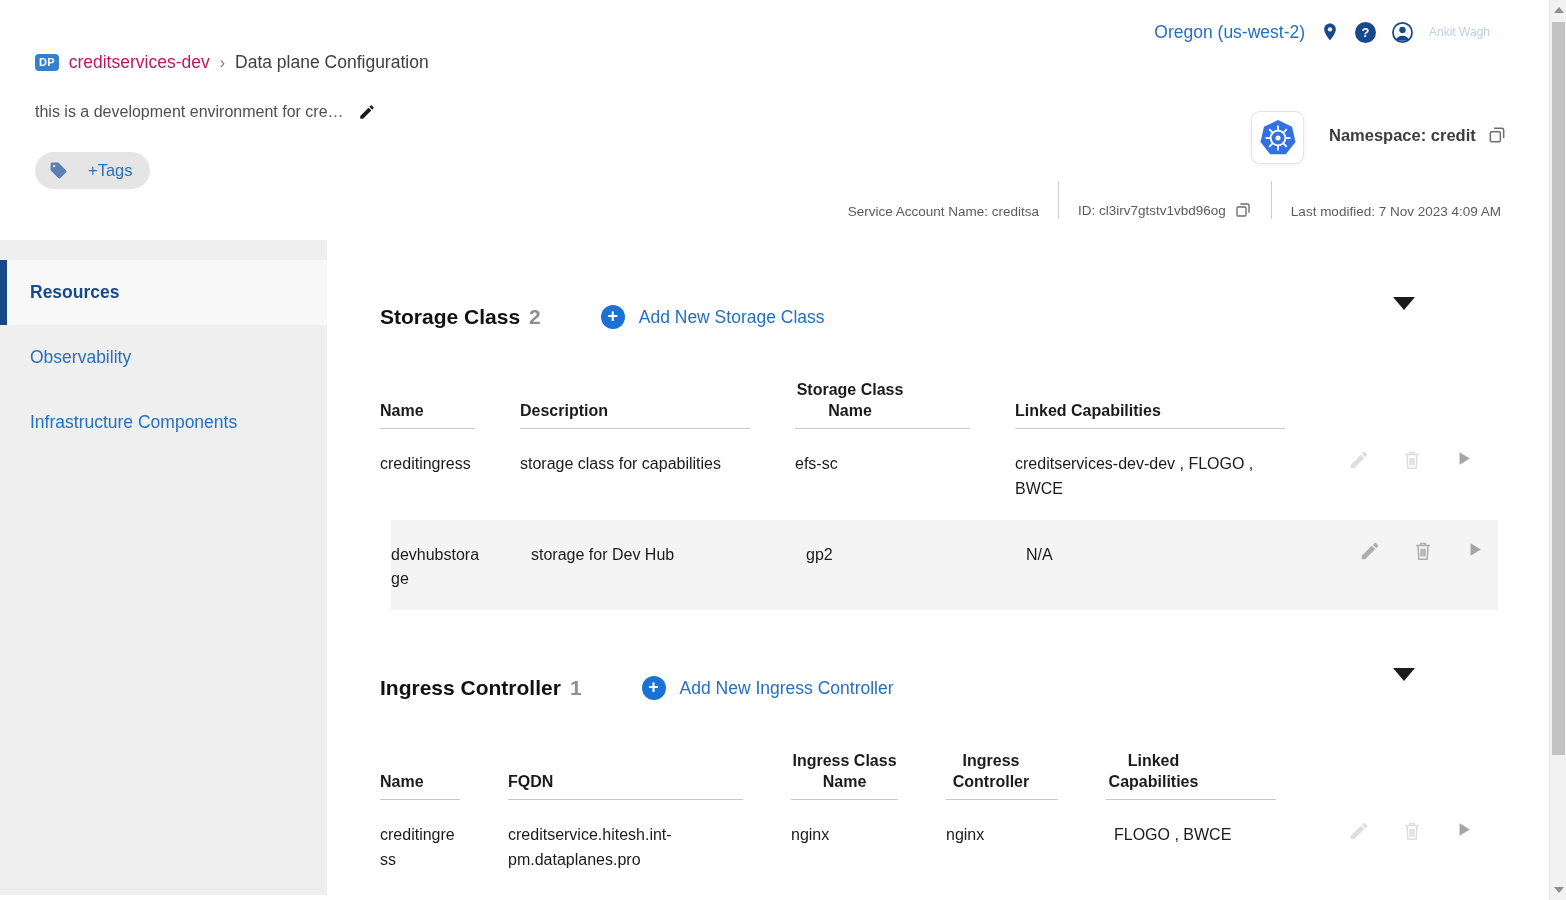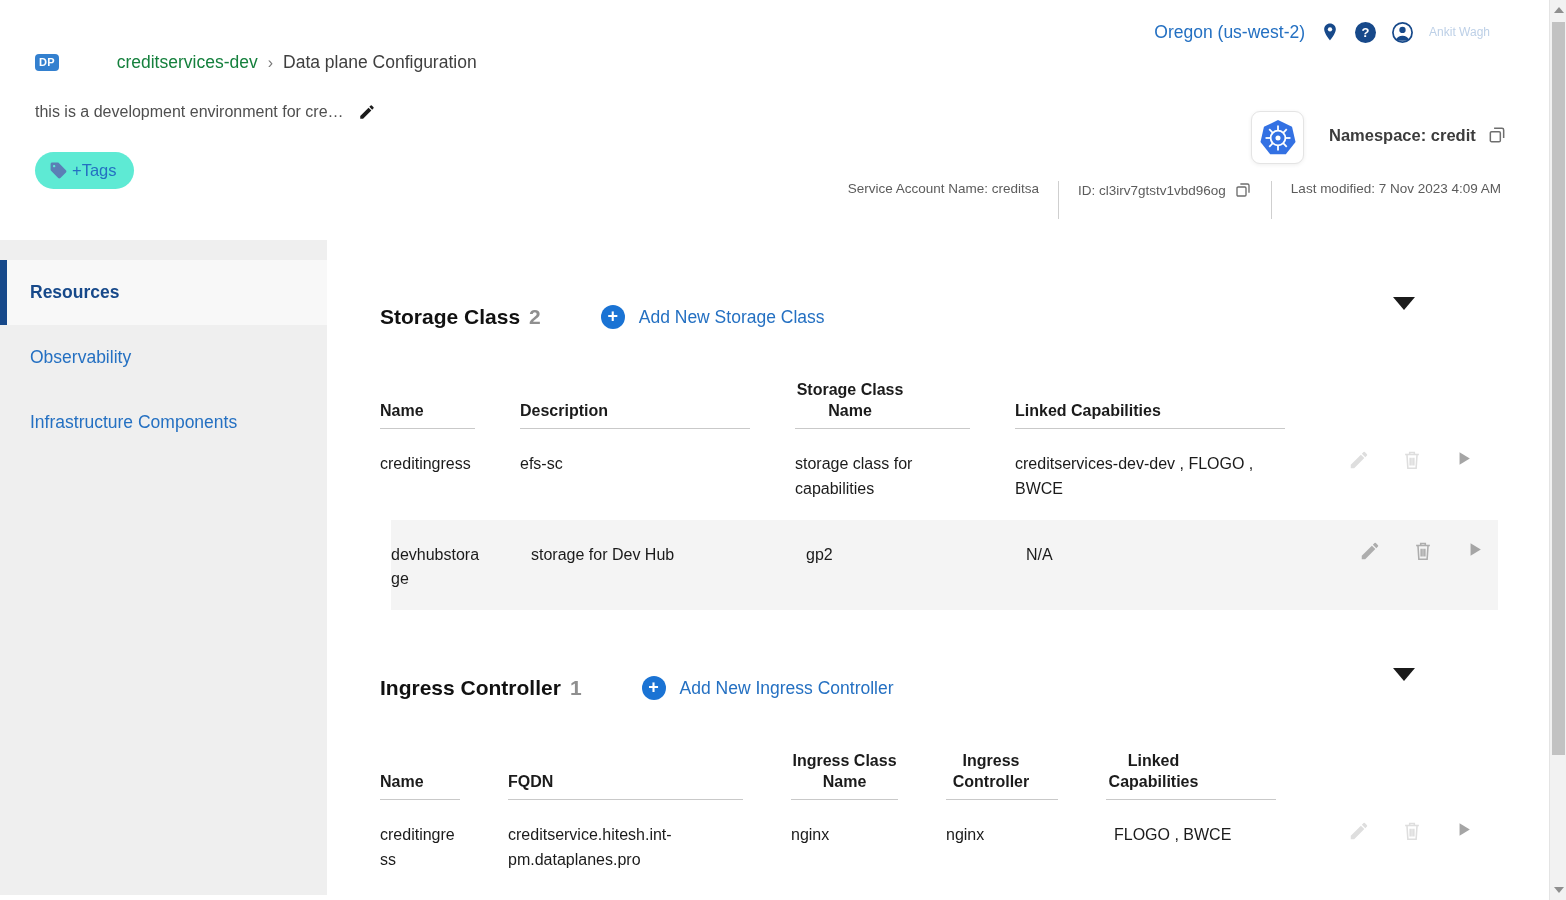--- a/index.html
+++ b/index.html
@@ -24,35 +24,35 @@
   
   .header { position: absolute; left: 0; top: 0; width: 1549px; height: 272px; background: #fff; border-bottom: 5px solid #c4b5fd; }
 
   .topbar { position: absolute; top: 20px; right: 59px; display: flex; align-items: center; gap: 15px; }
   .region-link { color: #2470c2; font-size: 17.5px; text-decoration: none; cursor: pointer; }
   .help-circle { width: 21px; height: 21px; border-radius: 50%; background: #17498a; color: #fff; font-size: 13px; font-weight: bold; display: flex; align-items: center; justify-content: center; cursor: pointer; }
   .username { color: #bdd0e7; font-size: 12px; }
 
   .breadcrumb { position: absolute; left: 35px; top: 52px; display: flex; align-items: center; gap: 10px; font-size: 17.5px; }
   .dp-badge { background: #3380cf; color: #fff; font-size: 11px; font-weight: bold; border-radius: 4px; padding: 3px 4px; line-height: 1; letter-spacing: .2px; text-align: right; }
-  .bc-link { color: #15803d; cursor: pointer; margin-left: 48px; }
+  .bc-link { color: #be185d; cursor: pointer; }
   .bc-sep { color: #7a7a7a; font-size: 16px; }
   .bc-current { color: #3f3f3f; }
 
   .description { position: absolute; left: 35px; top: 103px; display: flex; align-items: center; gap: 14px; }
   .desc-text { color: #4f4f4f; font-size: 16px; }
 
-  .tags-pill { position: absolute; left: 35px; top: 152px; height: 37px; background: #5eead4; border-radius: 19px; display: flex; align-items: center; gap: 4px; padding: 0 17px 0 14px; cursor: pointer; border: none; }
+  .tags-pill { position: absolute; left: 35px; top: 152px; height: 37px; background: #e5e5e5; border-radius: 19px; display: flex; align-items: center; gap: 20px; padding: 0 17px 0 14px; cursor: pointer; border: none; }
   .tags-label { color: #2470c2; font-size: 16.5px; }
 
   .k8s-card { position: absolute; left: 1251px; top: 111px; width: 53px; height: 53px; border: 1px solid #e4e4e4; border-radius: 9px; background: #fff; box-shadow: 0 1px 4px rgba(0,0,0,.07); display: flex; align-items: center; justify-content: center; }
   .ns-row { position: absolute; left: 1329px; top: 125px; display: flex; align-items: center; gap: 11px; }
   .ns-label { font-size: 16.5px; font-weight: 600; color: #3c3c3c; }
 
-  .meta-row { position: absolute; top: 181px; right: 48px; height: 38px; display: flex; align-items: flex-start; gap: 19px; }
+  .meta-row { position: absolute; top: 181px; right: 48px; height: 38px; display: flex; align-items: flex-end; gap: 19px; }
   .meta-item { color: #5c5c5c; font-size: 13.5px; display: flex; align-items: center; gap: 8px; white-space: nowrap; }
   .meta-sep { width: 1px; height: 38px; background: #cfcfcf; }
 
   
   .sidebar { position: absolute; left: 0; top: 240px; width: 327px; height: 655px; background: #efefef; padding-top: 20px; }
   .side-item { position: relative; height: 65px; display: flex; align-items: center; padding-left: 30px; font-size: 17.5px; color: #2470c2; cursor: pointer; }
   .side-item.active { background: #f8f8f8; color: #17498a; font-weight: bold; }
   .side-item.active::before { content: ""; position: absolute; left: 0; top: 0; bottom: 0; width: 7px; background: #17498a; }
 
   
@@ -223,22 +223,22 @@
           <span>Storage Class Name</span>
         </div>
       <div class="th">
           <span>Linked Capabilities</span>
         </div>
       <div class="th actions-col"></div>
     </div>
 
     <div class="t-row sc-grid">
       <div class="td">creditingress</div>
+      <div class="td">storage class for capabilities</div>
       <div class="td">efs-sc</div>
-      <div class="td">storage class for capabilities</div>
       <div class="td">creditservices-dev-dev , FLOGO , BWCE</div>
       <div class="row-actions">
         <button class="act-btn icon-light">
           <svg width="22" height="22" viewBox="0 0 24 24" fill="currentColor">
               <path d="M3 17.25V21h3.75L17.81 9.94l-3.75-3.75L3 17.25zM20.71 7.04c.39-.39.39-1.02 0-1.41l-2.34-2.34a.9959.9959 0 0 0-1.41 0l-1.83 1.83 3.75 3.75 1.83-1.83z"></path>
             </svg>
         </button>
         <button class="act-btn icon-light">
           <svg width="22" height="22" viewBox="0 0 24 24" fill="none" stroke="currentColor" stroke-width="1.7">
               <path d="M4.5 6h15"></path>

